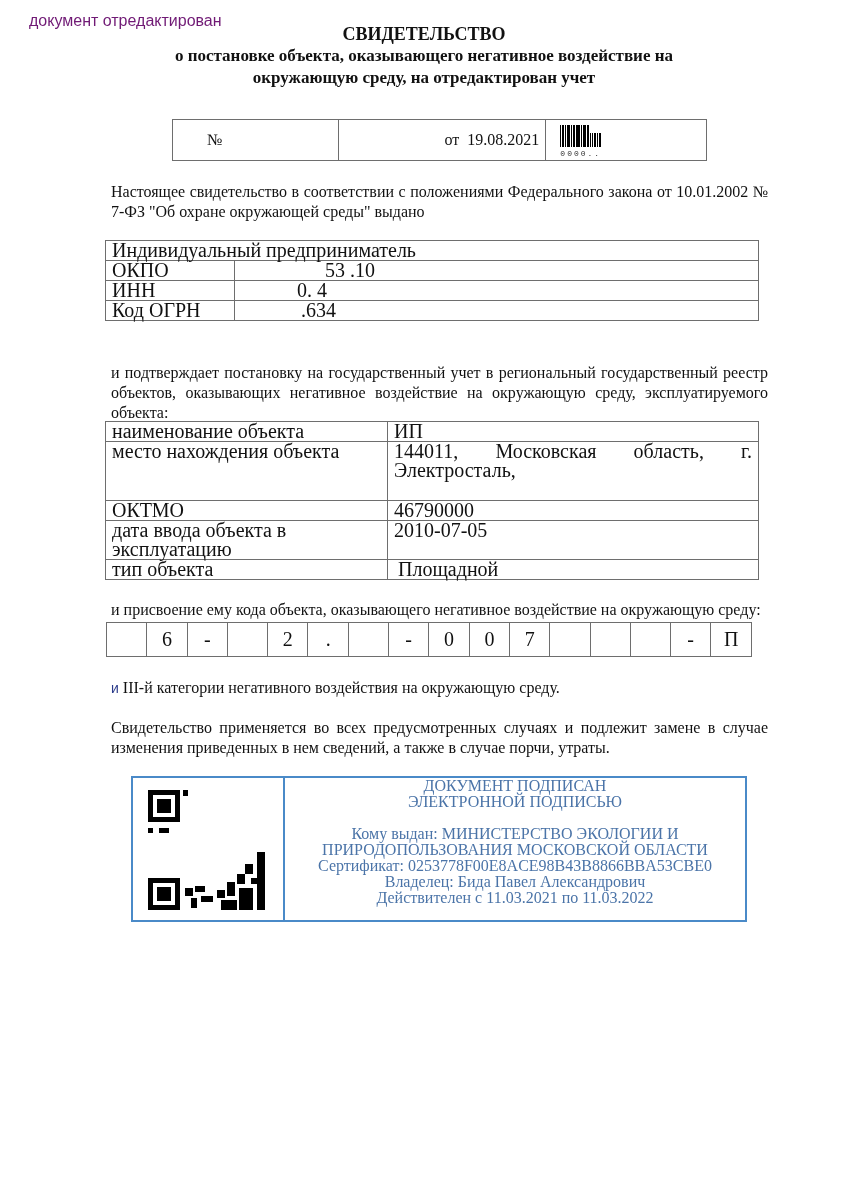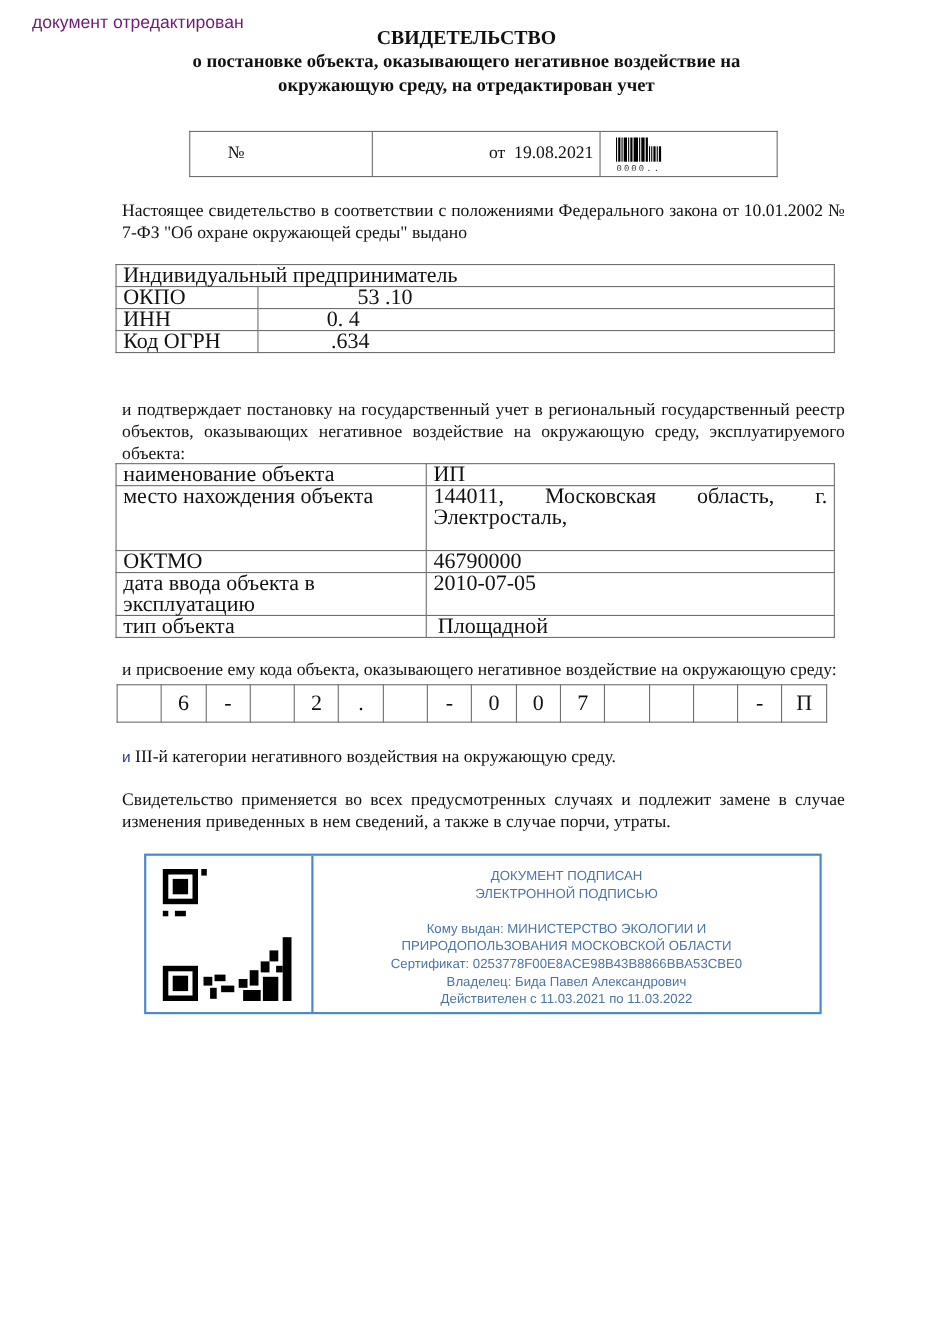--- a/index.html
+++ b/index.html
@@ -25,22 +25,22 @@
   .owner-table td { height:19px; line-height:19px; }
   .owner-table .lbl { width:116px; }
   .obj-table { left:105px; top:421px; width:654px; }
   .obj-table td { line-height:19px; height:19px; }
   .obj-table .lbl { width:269px; }
   .obj-table .addr { height:58px; text-align:justify; }
   .code-table { left:106px; top:622px; width:646px; height:35px; }
   .code-table td { text-align:center; vertical-align:middle; width:40px; padding:0; height:33px; }
   .stamp { position:absolute; left:131px; top:776px; width:616px; height:146px; border:2px solid #4a8ac8; box-sizing:border-box; display:flex; }
   .stamp-qr { width:150px; border-right:2px solid #4a8ac8; position:relative; }
-  .stamp-text { flex:1; text-align:center; font-family:Liberation Sans, sans-serif; font-size:12px;
-                color:#4b74a8; line-height:16px; padding-top:10px; }
+  .stamp-text { flex:1; text-align:center; font-family:Liberation Serif, serif; font-size:16px;
+                color:#4b74a8; line-height:16px; }
   .stamp-text .gap { height:16px; }
   .cat-prefix { font-family:"Liberation Sans", sans-serif; font-size:14px; color:#2a3a8a; }
 </style>
 </head>
 <body>
 
 <div class="edited-note">документ отредактирован</div>
 
 <div class="title">
   <div class="t1">СВИДЕТЕЛЬСТВО</div>

